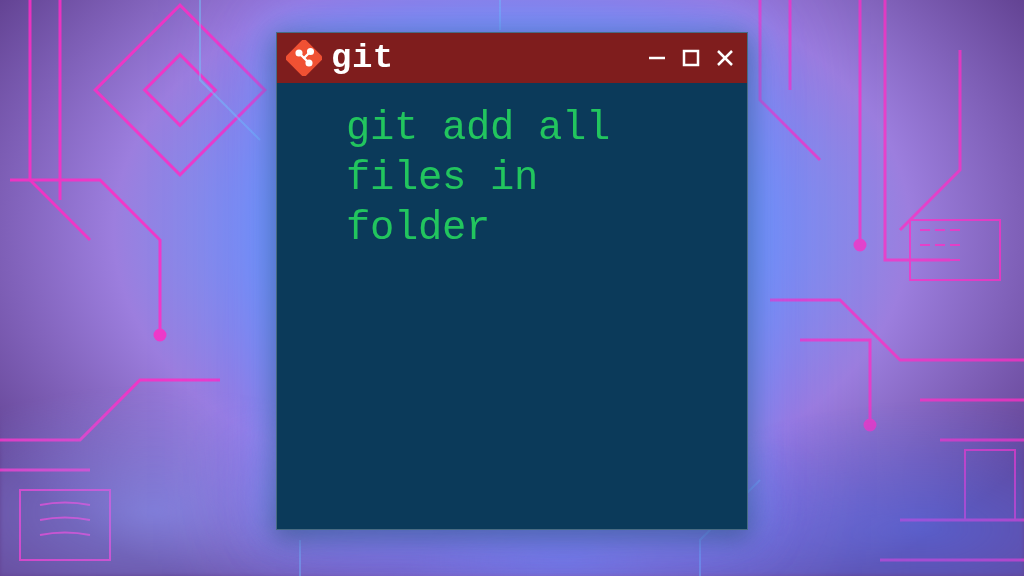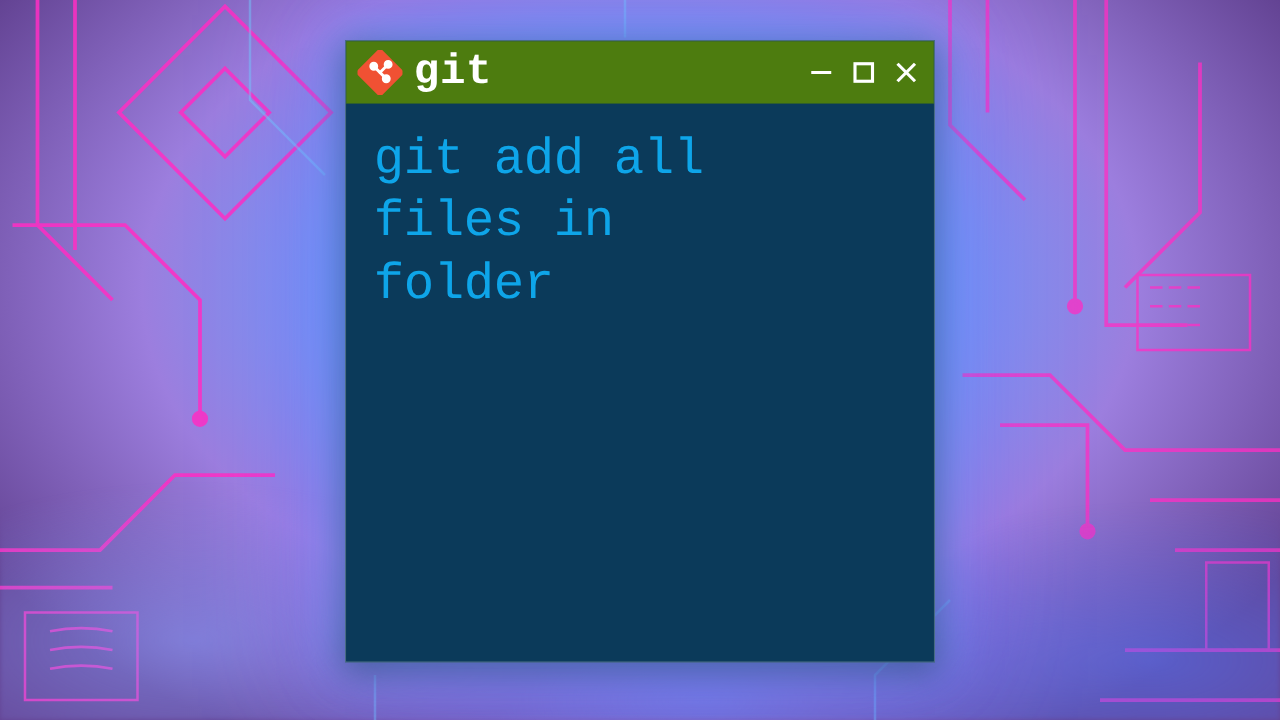--- a/index.html
+++ b/index.html
@@ -43,21 +43,21 @@
       box-shadow:
         0 0 40px 10px rgba(90,180,255,0.45),
         0 0 90px 20px rgba(120,80,255,0.35),
         0 6px 24px rgba(0,0,0,0.6);
       z-index: 10;
       display: flex;
       flex-direction: column;
     }
     .titlebar {
       height: 50px;
-      background: #4d7c0f;
+      background: #7f1d1d;
       display: flex;
       align-items: center;
       padding: 0 10px 0 8px;
       gap: 8px;
     }
     .git-icon {
       width: 38px;
       height: 38px;
       display: flex;
       align-items: center;
@@ -84,26 +84,27 @@
       align-items: center;
       justify-content: center;
       cursor: pointer;
     }
     .terminal-body {
       flex: 1;
       background: #0b3a5a;
       padding: 20px 20px 20px 22px;
     }
     .terminal-text {
-      color: #0ea5e9;
+      color: #22c55e;
       font-size: 40.5px;
       line-height: 1.24;
       font-family: 'Consolas', 'Lucida Console', 'Courier New', monospace;
       white-space: pre-line;
       letter-spacing: -0.3px;
+      margin-left: 47px;
     }
   </style>
 </head>
 <body>
 
 <div class="background"></div>
 
 <svg class="circuit-layer" width="1024" height="576" viewBox="0 0 1024 576">
   <g stroke="#ff2ec4" stroke-width="3" fill="none" opacity="0.85">
     <path d="M 30 -20 L 30 180 L 90 240"></path>

